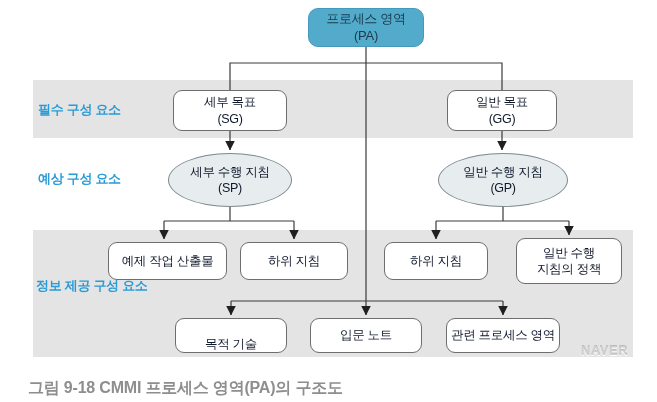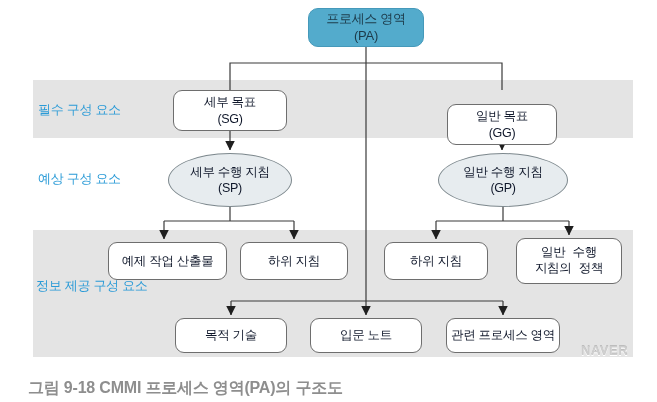--- a/index.html
+++ b/index.html
@@ -4,21 +4,21 @@
 <style>
   html,body{margin:0;padding:0;background:#fff;}
   .stage{
     position:relative;width:657px;height:402px;background:#ffffff;
     font-family:"Liberation Sans","DejaVu Sans",sans-serif;overflow:hidden;
   }
   .band{position:absolute;left:33px;width:600px;background:#e4e4e4;}
   .band.b1{top:80px;height:58px;}
   .band.b3{top:230px;height:127px;}
   .row-label{
-    position:absolute;color:#2b9bd7;font-weight:normal;font-size:13px;
+    position:absolute;color:#2b9bd7;font-weight:bold;font-size:13px;
     white-space:nowrap;letter-spacing:-0.3px;
   }
   svg.connectors{position:absolute;left:0;top:0;z-index:1;}
   .node{
     position:absolute;z-index:2;display:flex;flex-direction:column;
     align-items:center;justify-content:center;text-align:center;
     background:#ffffff;border:1.5px solid #6e6e6e;border-radius:9px;
     font-size:12.5px;color:#0f172a;line-height:1.3;box-sizing:border-box;
     letter-spacing:-0.3px;
   }
@@ -84,21 +84,21 @@
 
   <div class="node root" style="left:308px;top:8px;width:116px;height:39px;">
     <span>프로세스 영역</span>
     <span class="sub">(PA)</span>
   </div>
 
   <div class="node" style="left:173px;top:90px;width:114px;height:41px;">
     <span>세부 목표</span>
     <span class="sub">(SG)</span>
   </div>
-  <div class="node" style="left:447px;top:90px;width:110px;height:41px;margin-top:14px;">
+  <div class="node" style="left:447px;top:90px;width:110px;height:41px;">
     <span>일반 목표</span>
     <span class="sub">(GG)</span>
   </div>
 
   <div class="node ellipse" style="left:168px;top:153px;width:124px;height:54px;">
     <span>세부 수행 지침</span>
     <span class="sub">(SP)</span>
   </div>
   <div class="node ellipse" style="left:438px;top:153px;width:130px;height:54px;">
     <span>일반 수행 지침</span>
@@ -107,26 +107,26 @@
 
   <div class="node" style="left:108px;top:242px;width:119px;height:38px;">
     <span>예제 작업 산출물</span>
   </div>
   <div class="node" style="left:240px;top:242px;width:108px;height:38px;">
     <span>하위 지침</span>
   </div>
   <div class="node" style="left:384px;top:242px;width:104px;height:38px;">
     <span>하위 지침</span>
   </div>
-  <div class="node" style="left:516px;top:238px;width:106px;height:46px;font-family:Liberation Mono, monospace;">
+  <div class="node" style="left:516px;top:238px;width:106px;height:46px;">
     <span>일반 수행</span>
     <span class="sub">지침의 정책</span>
   </div>
 
-  <div class="node" style="left:175px;top:318px;width:112px;height:35px;">
+  <div class="node" style="left:175px;top:318px;width:112px;height:35px;justify-content:flex-end;">
     <span>목적 기술</span>
   </div>
   <div class="node" style="left:310px;top:318px;width:112px;height:35px;">
     <span>입문 노트</span>
   </div>
   <div class="node" style="left:446px;top:318px;width:114px;height:35px;">
     <span>관련 프로세스 영역</span>
   </div>
 
   <div class="caption">그림 9-18 CMMI 프로세스 영역(PA)의 구조도</div>

